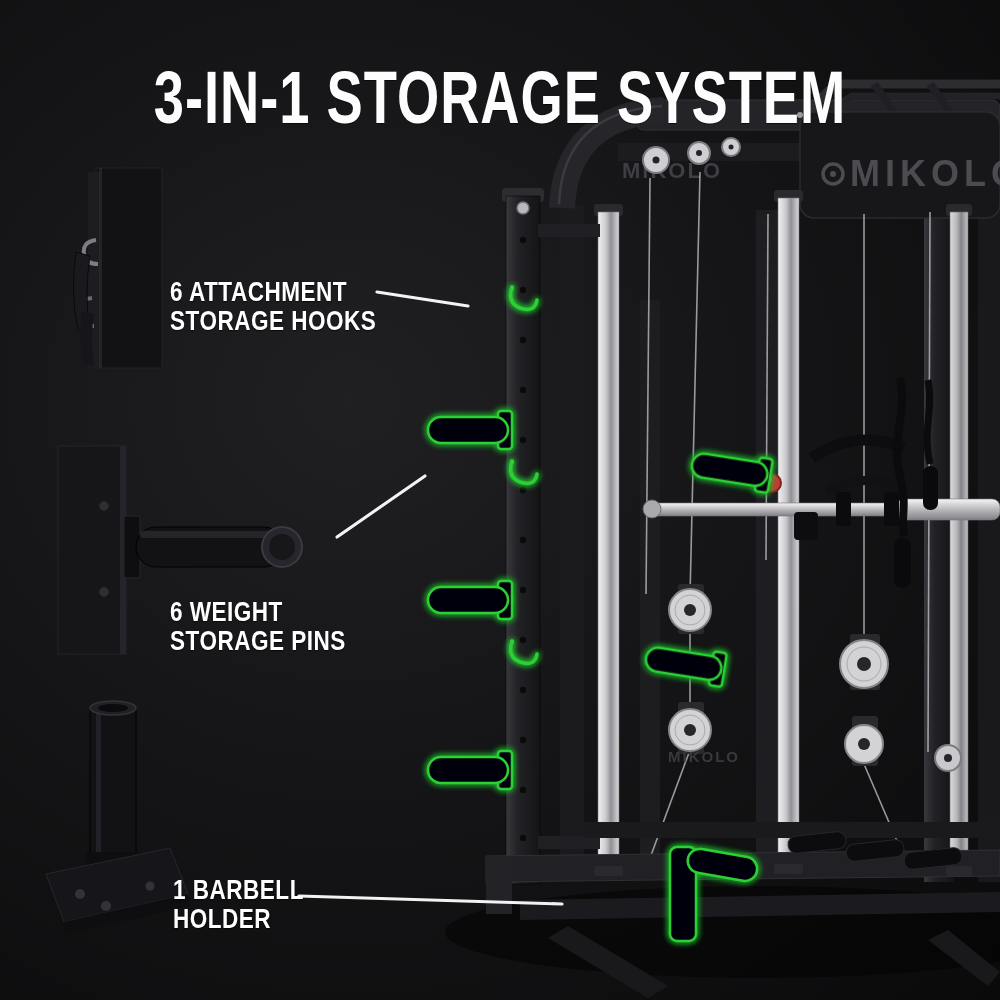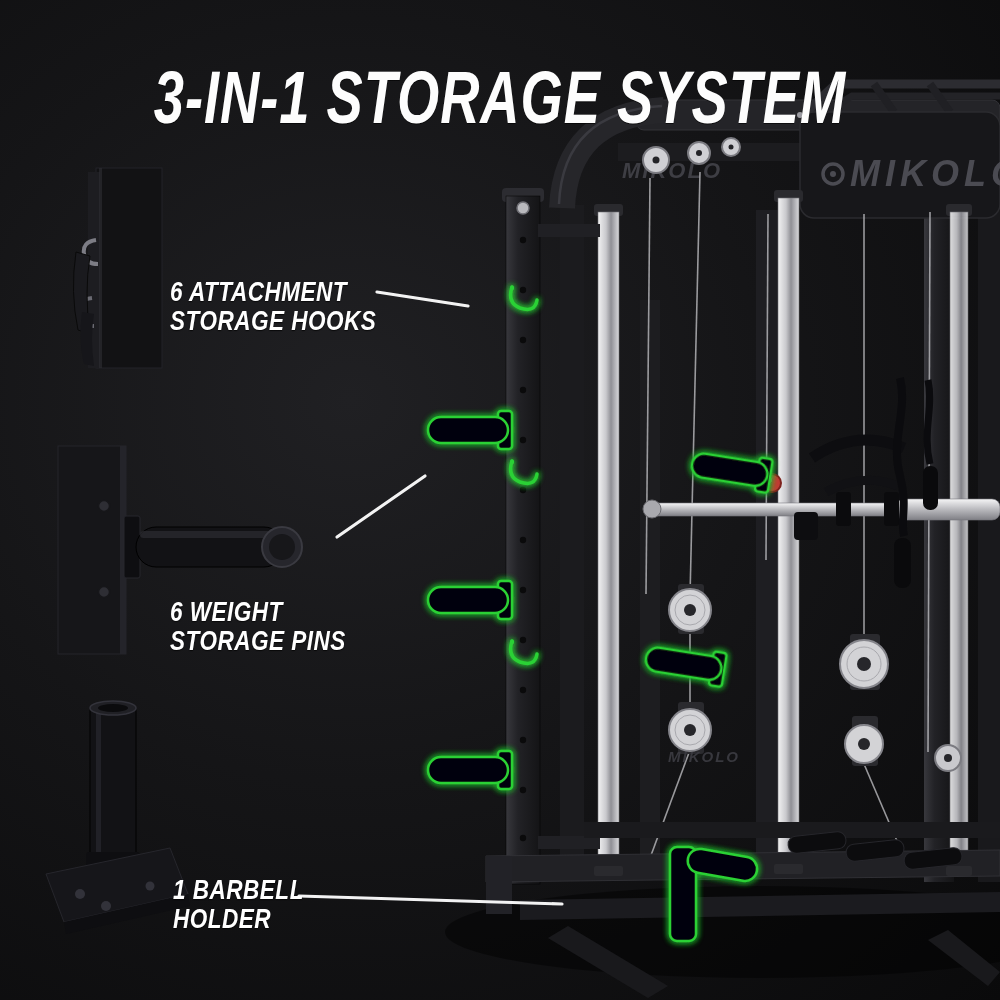--- a/index.html
+++ b/index.html
@@ -1,21 +1,21 @@
 <!DOCTYPE html>
 <html><head>
 <meta charset="utf-8">
 <style>
   html,body{margin:0;padding:0;}
   body{
     width:1000px;height:1000px;overflow:hidden;position:relative;
     background:radial-gradient(ellipse at 35% 40%, #202023 0%, #151517 45%, #0a0a0b 100%);
     font-family:"Liberation Sans", sans-serif;
   }
-  .stage{position:absolute;inset:0;width:1000px;height:750px;font-style:italic;}
+  .stage{position:absolute;inset:0;width:1000px;height:750px;}
   svg#scene{position:absolute;inset:0;z-index:1;}
   .page-title{
     position:absolute;top:16px;left:0;width:1000px;text-align:center;z-index:3;
     color:#fdfdfd;font-size:56px;font-weight:900;letter-spacing:1px;
     transform:scale(0.97,1.32);transform-origin:50% 0;
     text-shadow:0 1px 0 rgba(0,0,0,.6);
     white-space:nowrap;
   }
   .callout-label{
     position:absolute;z-index:3;color:#ffffff;font-weight:800;

